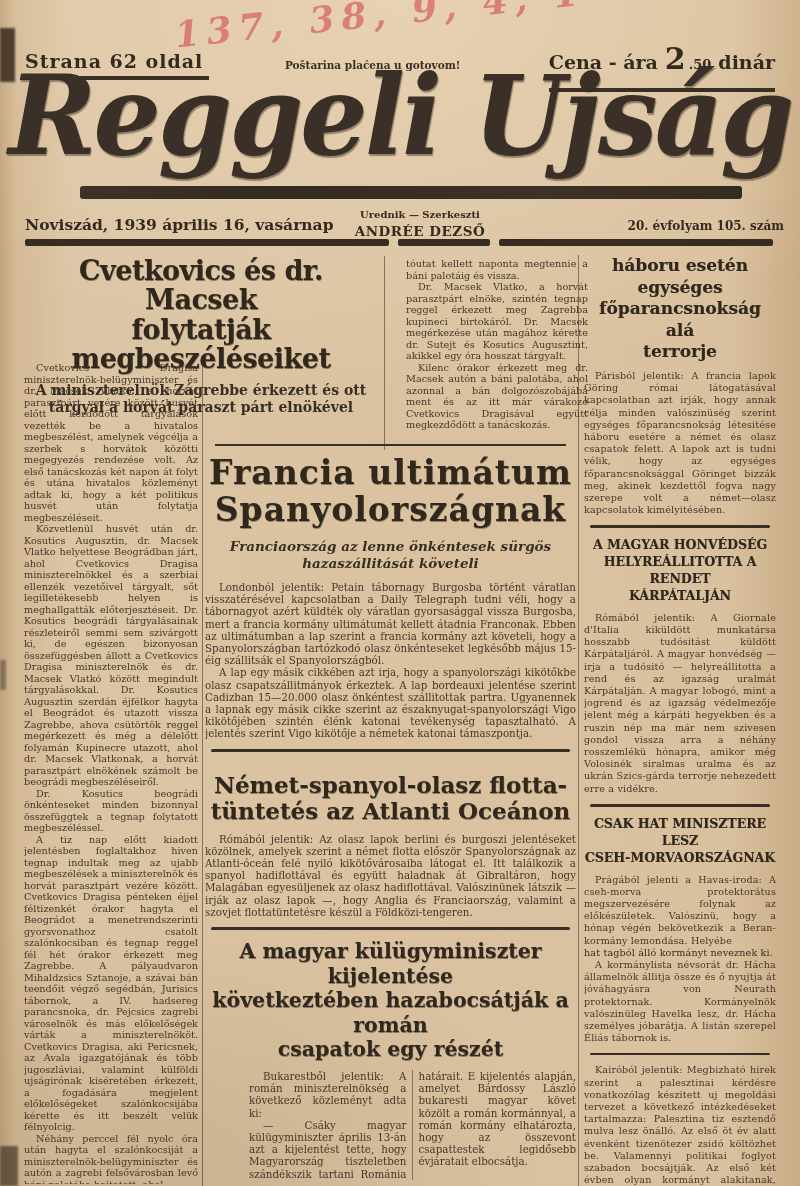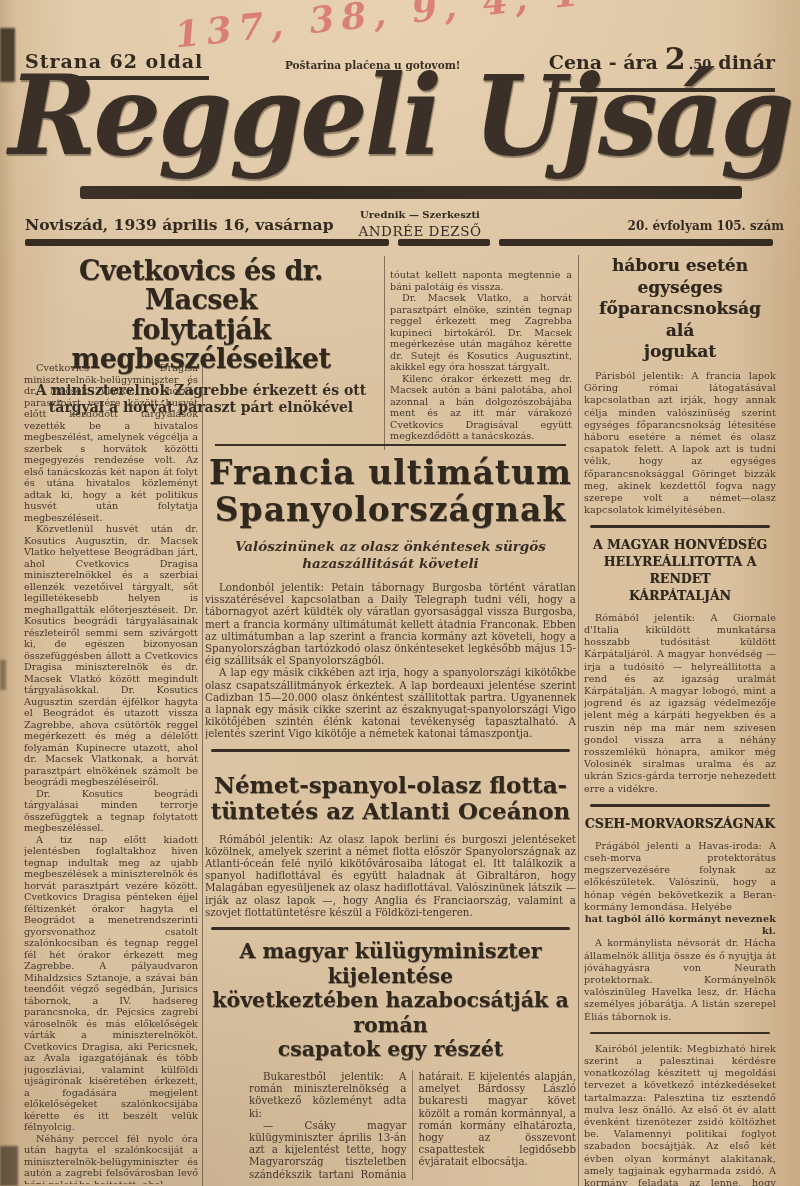--- a/index.html
+++ b/index.html
@@ -42,21 +42,21 @@
     font-size:106px; line-height:1.1; letter-spacing:-3px; color:#3a3027;
     text-shadow:1px 1px 1px rgba(50,38,26,0.45); transform:scaleY(1.04);
   }
   .mast-bar { position:absolute; left:80px; top:186px; width:662px; height:13px;
               background:linear-gradient(90deg,#3d3227,#332a20 30%,#3d3228 70%,#342b21); border-radius:3px; }
 
   
   .dl-left { position:absolute; left:25px; top:215px; font-size:15.5px; font-weight:bold; color:#342a20;}
   .dl-center { position:absolute; left:320px; top:209px; width:200px; text-align:center; color:#342a20;}
   .dl-c1 { font-size:10px; font-weight:bold; }
-  .dl-c2 { font-size:13.5px; font-weight:normal; letter-spacing:0.5px; margin-top:3px; }
+  .dl-c2 { font-size:13.5px; font-weight:bold; letter-spacing:0.5px; margin-top:3px; }
   .dl-right { position:absolute; right:16px; top:219px; font-size:12px; font-weight:bold; color:#342a20;}
   .seg { position:absolute; top:239px; height:7px; background:#362c21; border-radius:2px; }
   .s1 { left:25px; width:364px; }
   .s2 { left:398px; width:92px; }
   .s3 { left:499px; width:274px; }
 
   
   .vrule { position:absolute; width:1px; background:rgba(58,45,32,0.55); }
   .v1 { left:202px; top:358px; height:828px; }
   .v2 { left:384px; top:256px; height:194px; }
@@ -66,21 +66,21 @@
   .lead-head { position:absolute; left:22px; top:256px; width:358px; text-align:center; color:#30271d; }
   .lead-head .hl { font-size:27px; font-weight:bold; line-height:1.09; letter-spacing:-0.5px;
                    text-shadow:0.5px 0.5px 0.6px rgba(48,39,29,0.5); }
   .lead-head .sub { margin-top:8px; font-size:14px; font-weight:bold; line-height:1.22; color:#382e23; }
 
   .body { font-size:9.7px; line-height:11.5px; text-align:justify; color:#43372a; }
   .body p { text-indent:12px; }
   .body p.cont { text-indent:0; }
   .col1 { position:absolute; left:24px; top:362px; width:174px; height:822px; overflow:hidden; }
   .col2 { position:absolute; left:208px; top:362px; width:168px; height:86px; overflow:hidden; }
-  .col3 { position:absolute; left:390px; top:258px; width:182px; height:190px; overflow:hidden;margin-top:11px; }
+  .col3 { position:absolute; left:406px; top:258px; width:182px; height:190px; overflow:hidden; }
 
   
   .mid { position:absolute; left:205px; top:444px; width:371px; height:742px; overflow:hidden; }
   .rule2 { height:2px; background:#3a2f24; margin:0 10px; }
   .hdiv { height:3px; background:#372d22; margin:9px 6px; border-radius:2px; }
   .hdiv.thin { height:2px; }
   .mid h2 { text-align:center; font-weight:bold; color:#30271d; text-shadow:0.5px 0.5px 0.6px rgba(48,39,29,0.45); }
   .fr-hl { font-size:33px; line-height:1.12; letter-spacing:1px; margin-top:9px; }
   .fr-sub { text-align:center; font-size:13.5px; font-style:italic; font-weight:bold; line-height:1.3;
             margin-top:9px; color:#382e23; }
@@ -92,21 +92,21 @@
   .twocol { columns:2; column-gap:12px; column-rule:1px solid rgba(58,45,32,0.5);margin-left:44px; }
 
   
   .right { position:absolute; left:584px; top:255px; width:192px; height:931px; overflow:hidden;
            font-size:9.6px; line-height:12.2px; text-align:justify; letter-spacing:0.15px; color:#43372a; }
   .right p { text-indent:11px; }
   .r-hl { font-weight:bold; text-align:center; color:#30271d; letter-spacing:0;
           text-shadow:0.4px 0.4px 0.5px rgba(48,39,29,0.45); }
   .r-hl.big { font-size:17px; line-height:1.27; margin-bottom:7px; }
   .r-hl.caps { font-size:12.5px; line-height:1.35; margin:4px 0 7px 0; }
-  .emph { font-weight:bold; text-align:right; text-indent:0 !important; color:#352b20; }
+  .emph { font-weight:normal; text-align:left; text-indent:0 !important; color:#352b20; }
 </style>
 </head>
 <body>
 
 <div class="page">
 
   <div class="artifact a-tl"></div>
   <div class="artifact a-ml"></div>
   <div class="artifact a-bl"></div>
 
@@ -142,41 +142,41 @@
     <div class="hl">Cvetkovics és dr. Macsek</div>
     <div class="hl">folytatják megbeszéléseiket</div>
     <div class="sub">
       <div>A miniszterelnök Zágrebbe érkezett és ott</div>
       <div>tárgyal a horvát paraszt párt elnökével</div>
     </div>
   </div>
   <div class="body col1">
     <p>Cvetkovics Dragisa miniszterelnök-belügyminiszter és dr. Macsek Vlatko, a horvát parasztpárt vezére között husvét előtt kezdődött tárgyalások vezették be a hivatalos megbeszélést, amelynek végcélja a szerbek s horvátok közötti megegyezés rendezése volt. Az első tanácskozás két napon át folyt és utána hivatalos közleményt adtak ki, hogy a két politikus husvét után folytatja megbeszéléseit.</p>
     <p>Közvetlenül husvét után dr. Kosutics Augusztin, dr. Macsek Vlatko helyettese Beográdban járt, ahol Cvetkovics Dragisa miniszterelnökkel és a szerbiai ellenzék vezetőivel tárgyalt, sőt legilletékesebb helyen is meghallgatták előterjesztéseit. Dr. Kosutics beográdi tárgyalásainak részleteiről semmi sem szivárgott ki, de egészen bizonyosan összefüggésben állott a Cvetkovics Dragisa miniszterelnök és dr. Macsek Vlatkó között megindult tárgyalásokkal. Dr. Kosutics Augusztin szerdán éjfélkor hagyta el Beográdot és utazott vissza Zagrebbe, ahova csütörtök reggel megérkezett és még a délelőtt folyamán Kupinecre utazott, ahol dr. Macsek Vlatkonak, a horvát parasztpárt elnökének számolt be beográdi megbeszéléseiről.</p>
-    <p>Dr. Kosutics beográdi tárgyalásai minden terrorje összefüggtek a tegnap folytatott megbeszéléssel.</p>
+    <p>Dr. Kosutics beográdi önkénteseket minden bizonnyal összefüggtek a tegnap folytatott megbeszéléssel.</p>
     <p>A tiz nap előtt kiadott jelentésben foglaltakhoz hiven tegnap indultak meg az ujabb megbeszélések a miniszterelnök és horvát parasztpárt vezére között. Cvetkovics Dragisa pénteken éjjel féltizenkét órakor hagyta el Beográdot a menetrendszerinti gyorsvonathoz csatolt szalónkocsiban és tegnap reggel fél hét órakor érkezett meg Zagrebbe. A pályaudvaron Mihaldzsics Sztanoje, a szávai bán teendőit végző segédbán, Jurisics tábornok, a IV. hadsereg parancsnoka, dr. Pejcsics zagrebi városelnök és más előkelőségek várták a miniszterelnököt. Cvetkovics Dragisa, aki Pericsnek, az Avala igazgatójának és több jugoszláviai, valamint külföldi ujságirónak kiséretében érkezett, a fogadására megjelent előkelőségeket szalónkocsijába kérette és itt beszélt velük félnyolcig.</p>
     <p>Néhány perccel fél nyolc óra után hagyta el szalónkocsiját a miniszterelnök-belügyminiszter és autón a zagrebi felsővárosban levő báni palotába hajtatott, ahol</p>
   </div>
   <div class="body col3">
     <p class="cont">tóutat kellett naponta megtennie a báni palotáig és vissza.</p>
     <p>Dr. Macsek Vlatko, a horvát parasztpárt elnöke, szintén tegnap reggel érkezett meg Zagrebba kupineci birtokáról. Dr. Macsek megérkezése után magához kérette dr. Sutejt és Kosutics Augusztint, akikkel egy óra hosszat tárgyalt.</p>
     <p>Kilenc órakor érkezett meg dr. Macsek autón a báni palotába, ahol azonnal a bán dolgozószobájába ment és az itt már várakozó Cvetkovics Dragisával együtt megkezdődött a tanácskozás.</p>
   </div>
 
   <div class="mid">
 
     <div class="rule2"></div>
 
     <section>
       <h2 class="fr-hl">
         <div>Francia ultimátum</div>
         <div>Spanyolországnak</div>
       </h2>
       <div class="fr-sub">
-        <div>Valószinünek az olasz önkéntesek sürgös</div>
+        <div>Franciaország az lenne önkéntesek sürgös</div>
         <div>hazaszállitását követeli</div>
       </div>
       <div class="mid-body">
         <p>Londonból jelentik: Petain tábornagy Burgosba történt váratlan visszatérésével kapcsolatban a Daily Telegraph tudni véli, hogy a tábornagyot azért küldték oly váratlan gyorsasággal vissza Burgosba, mert a francia kormány ultimátumát kellett átadnia Franconak. Ebben az ultimátumban a lap szerint a francia kormány azt követeli, hogy a Spanyolországban tartózkodó olasz önkénteseket legkésőbb május 15-éig szállitsák el Spanyolországból.</p>
         <p>A lap egy másik cikkében azt irja, hogy a spanyolországi kikötőkbe olasz csapatszállitmányok érkeztek. A lap bordeauxi jelentése szerint Cadizban 15—20.000 olasz önkéntest szállitottak partra. Ugyanennek a lapnak egy másik cikke szerint az északnyugat-spanyolországi Vigo kikötőjében szintén élénk katonai tevékenység tapasztalható. A jelentés szerint Vigo kikötője a németek katonai támaszpontja.</p>
       </div>
     </section>
 
     <div class="hdiv"></div>
 
@@ -212,40 +212,41 @@
     </section>
 
   </div>
 
   <div class="right">
 
     <section>
       <div class="r-hl big">
         <div>háboru esetén egységes</div>
         <div>főparancsnokság alá</div>
-        <div>jogukat</div>
+        <div>terrorje</div>
       </div>
       <p>Párisból jelentik: A francia lapok Göring római látogatásával kapcsolatban azt irják, hogy annak célja minden valószinüség szerint egységes főparancsnokság létesitése háboru esetére a német és olasz csapatok felett. A lapok azt is tudni vélik, hogy az egységes főparancsnoksággal Göringet bizzák meg, akinek kezdettől fogva nagy szerepe volt a német—olasz kapcsolatok kimélyitésében.</p>
     </section>
 
     <div class="hdiv"></div>
 
     <section>
       <div class="r-hl caps">
         <div>A MAGYAR HONVÉDSÉG</div>
         <div>HELYREÁLLITOTTA A RENDET</div>
         <div>KÁRPÁTALJÁN</div>
       </div>
       <p>Rómából jelentik: A Giornale d'Italia kiküldött munkatársa hosszabb tudósitást küldött Kárpátaljáról. A magyar honvédség — irja a tudósitó — helyreállitotta a rend és az igazság uralmát Kárpátalján. A magyar lobogó, mint a jogrend és az igazság védelmezője jelent még a kárpáti hegyekben és a ruszin nép ma már nem szivesen gondol vissza arra a néhány rosszemlékü hónapra, amikor még Volosinék siralmas uralma és az ukrán Szics-gárda terrorje nehezedett erre a vidékre.</p>
     </section>
 
     <div class="hdiv"></div>
 
     <section>
       <div class="r-hl caps">
+        <div>CSAK HAT MINISZTERE LESZ</div>
         <div>CSEH-MORVAORSZÁGNAK</div>
       </div>
       <p>Prágából jelenti a Havas-iroda: A cseh-morva protektorátus megszervezésére folynak az előkészületek. Valószinü, hogy a hónap végén bekövetkezik a Beran-kormány lemondása. Helyébe</p>
       <p class="emph">hat tagból álló kormányt neveznek ki.</p>
       <p>A kormánylista névsorát dr. Hácha államelnök állitja össze és ő nyujtja át jóváhagyásra von Neurath protektornak. Kormányelnök valószinüleg Havelka lesz, dr. Hácha személyes jóbarátja. A listán szerepel Éliás tábornok is.</p>
     </section>
 
     <div class="hdiv thin"></div>
 
     <section>

